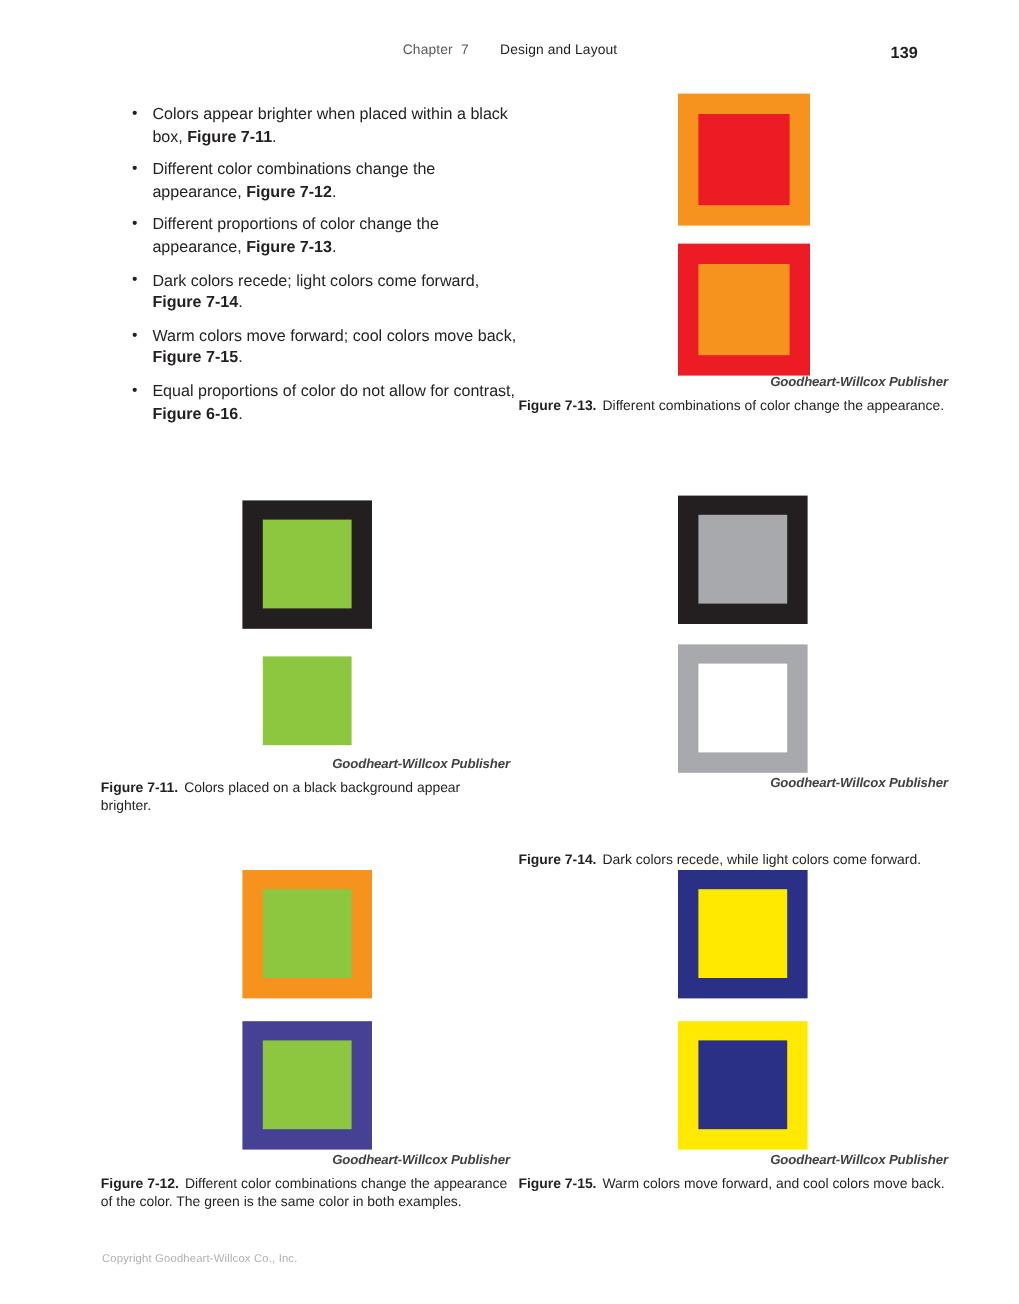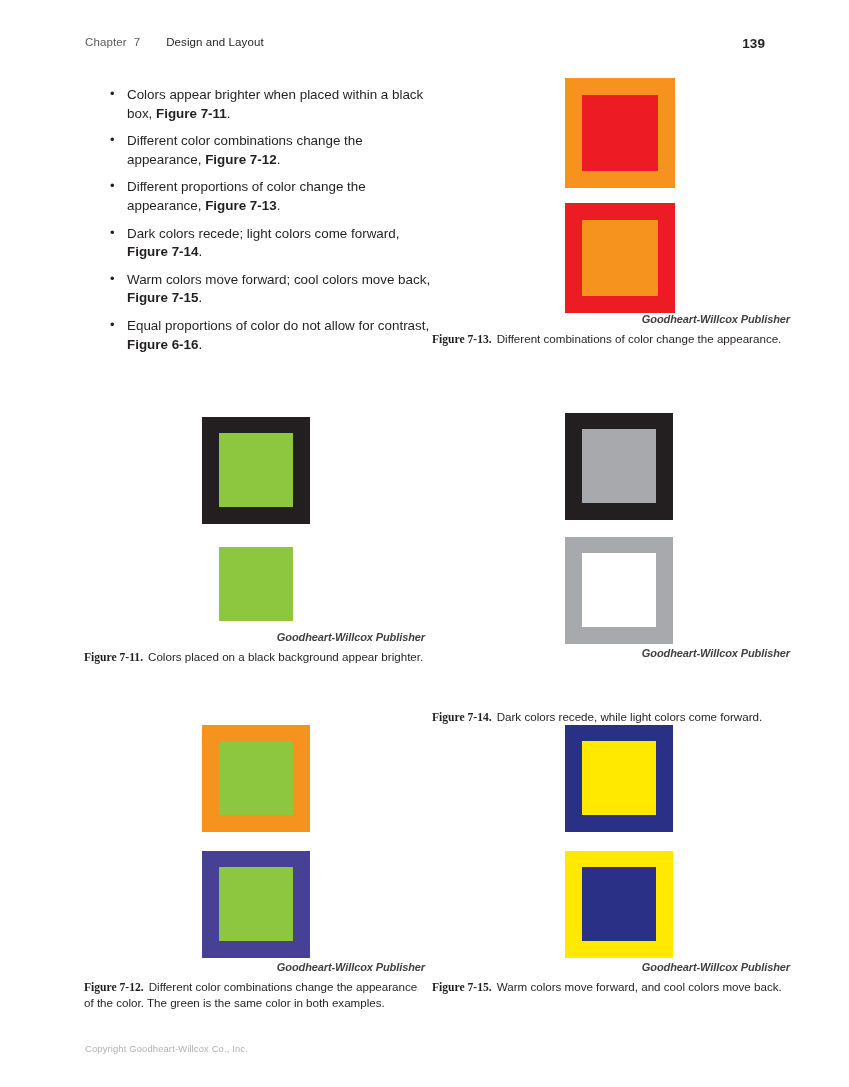--- a/index.html
+++ b/index.html
@@ -19,20 +19,21 @@
   
   #running-head {
     position: absolute;
     left: 85px;
     top: 36px;
     width: 680px;
     height: 16px;
     font-size: 11.5px;
     color: #58595b;
     letter-spacing: 0.1px;
+    text-align: center;
   }
   #running-head .chapter-word { }
   #running-head .chapter-num {
     margin-left: 7px;
   }
   #running-head .chapter-title {
     margin-left: 26px;
     color: #231f20;
   }
   #page-number {
@@ -98,21 +99,20 @@
     white-space: nowrap;
   }
   .caption {
     position: absolute;
     font-size: 11.6px;
     line-height: 15.4px;
     color: #231f20;
   }
   .caption .cap-label {
     font-weight: bold;
-    font-family: Liberation Serif, serif;
   }
   .caption .cap-text {
     margin-left: 5px;
   }
 
   
   #footer-copyright {
     position: absolute;
     left: 85px;
     top: 1043px;

